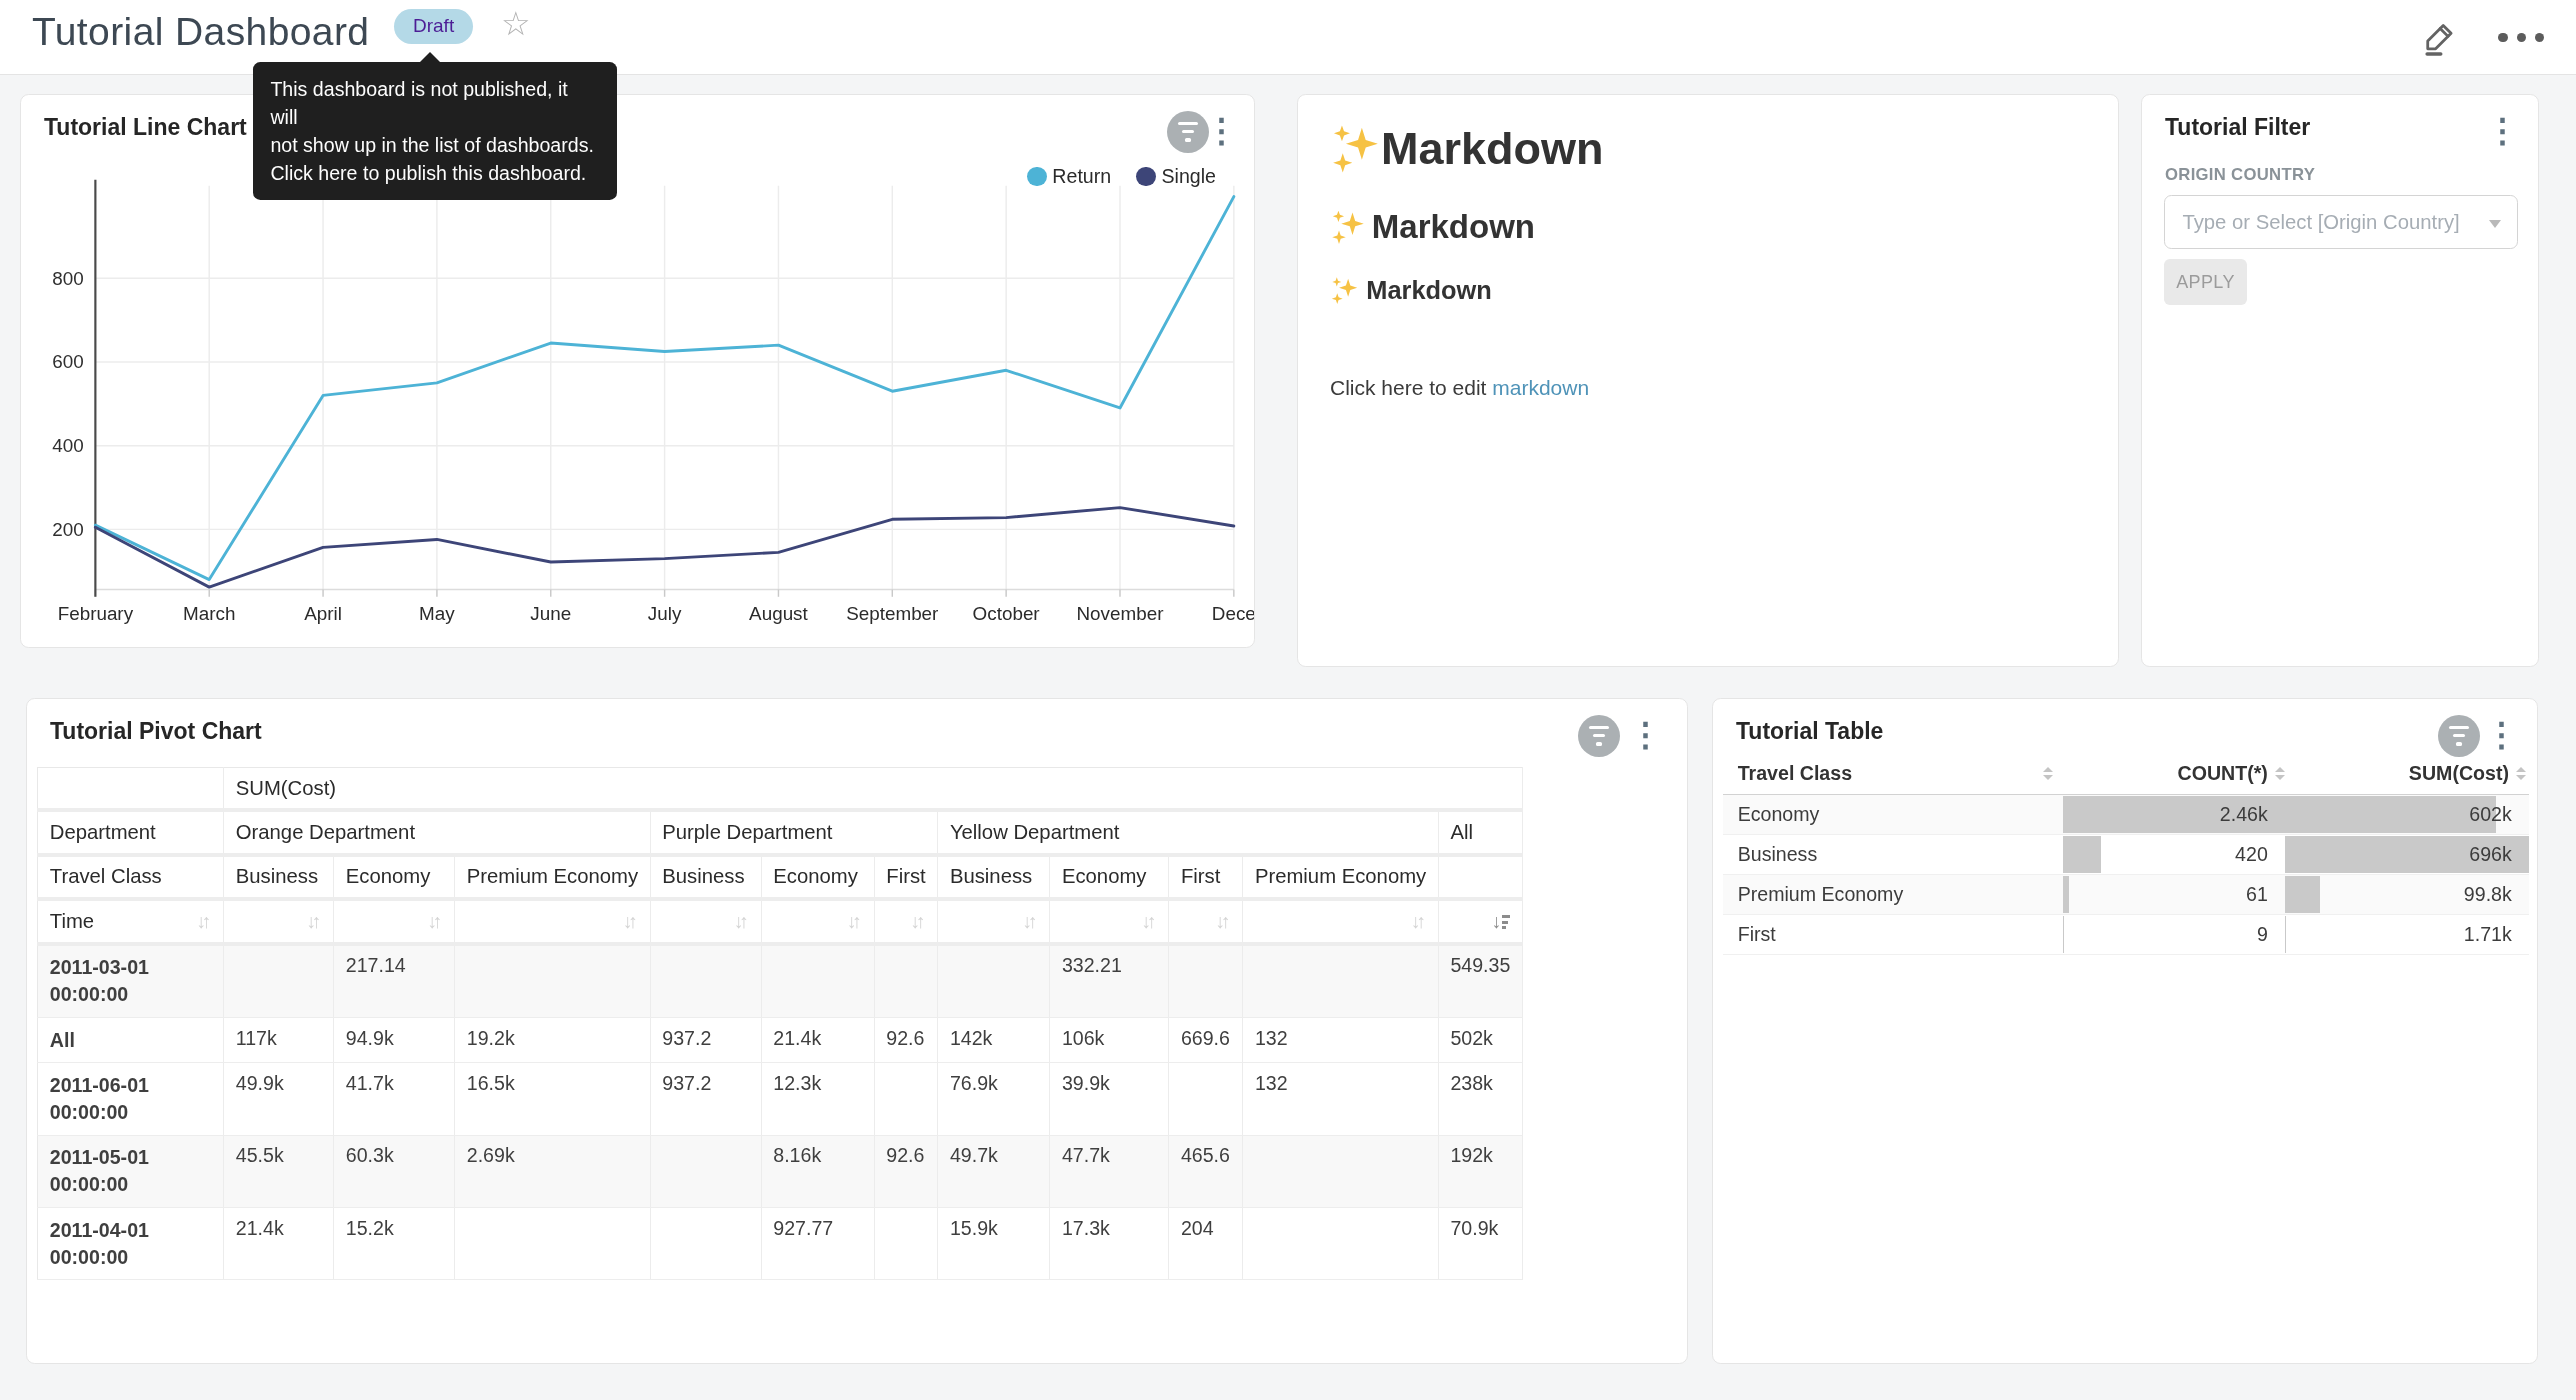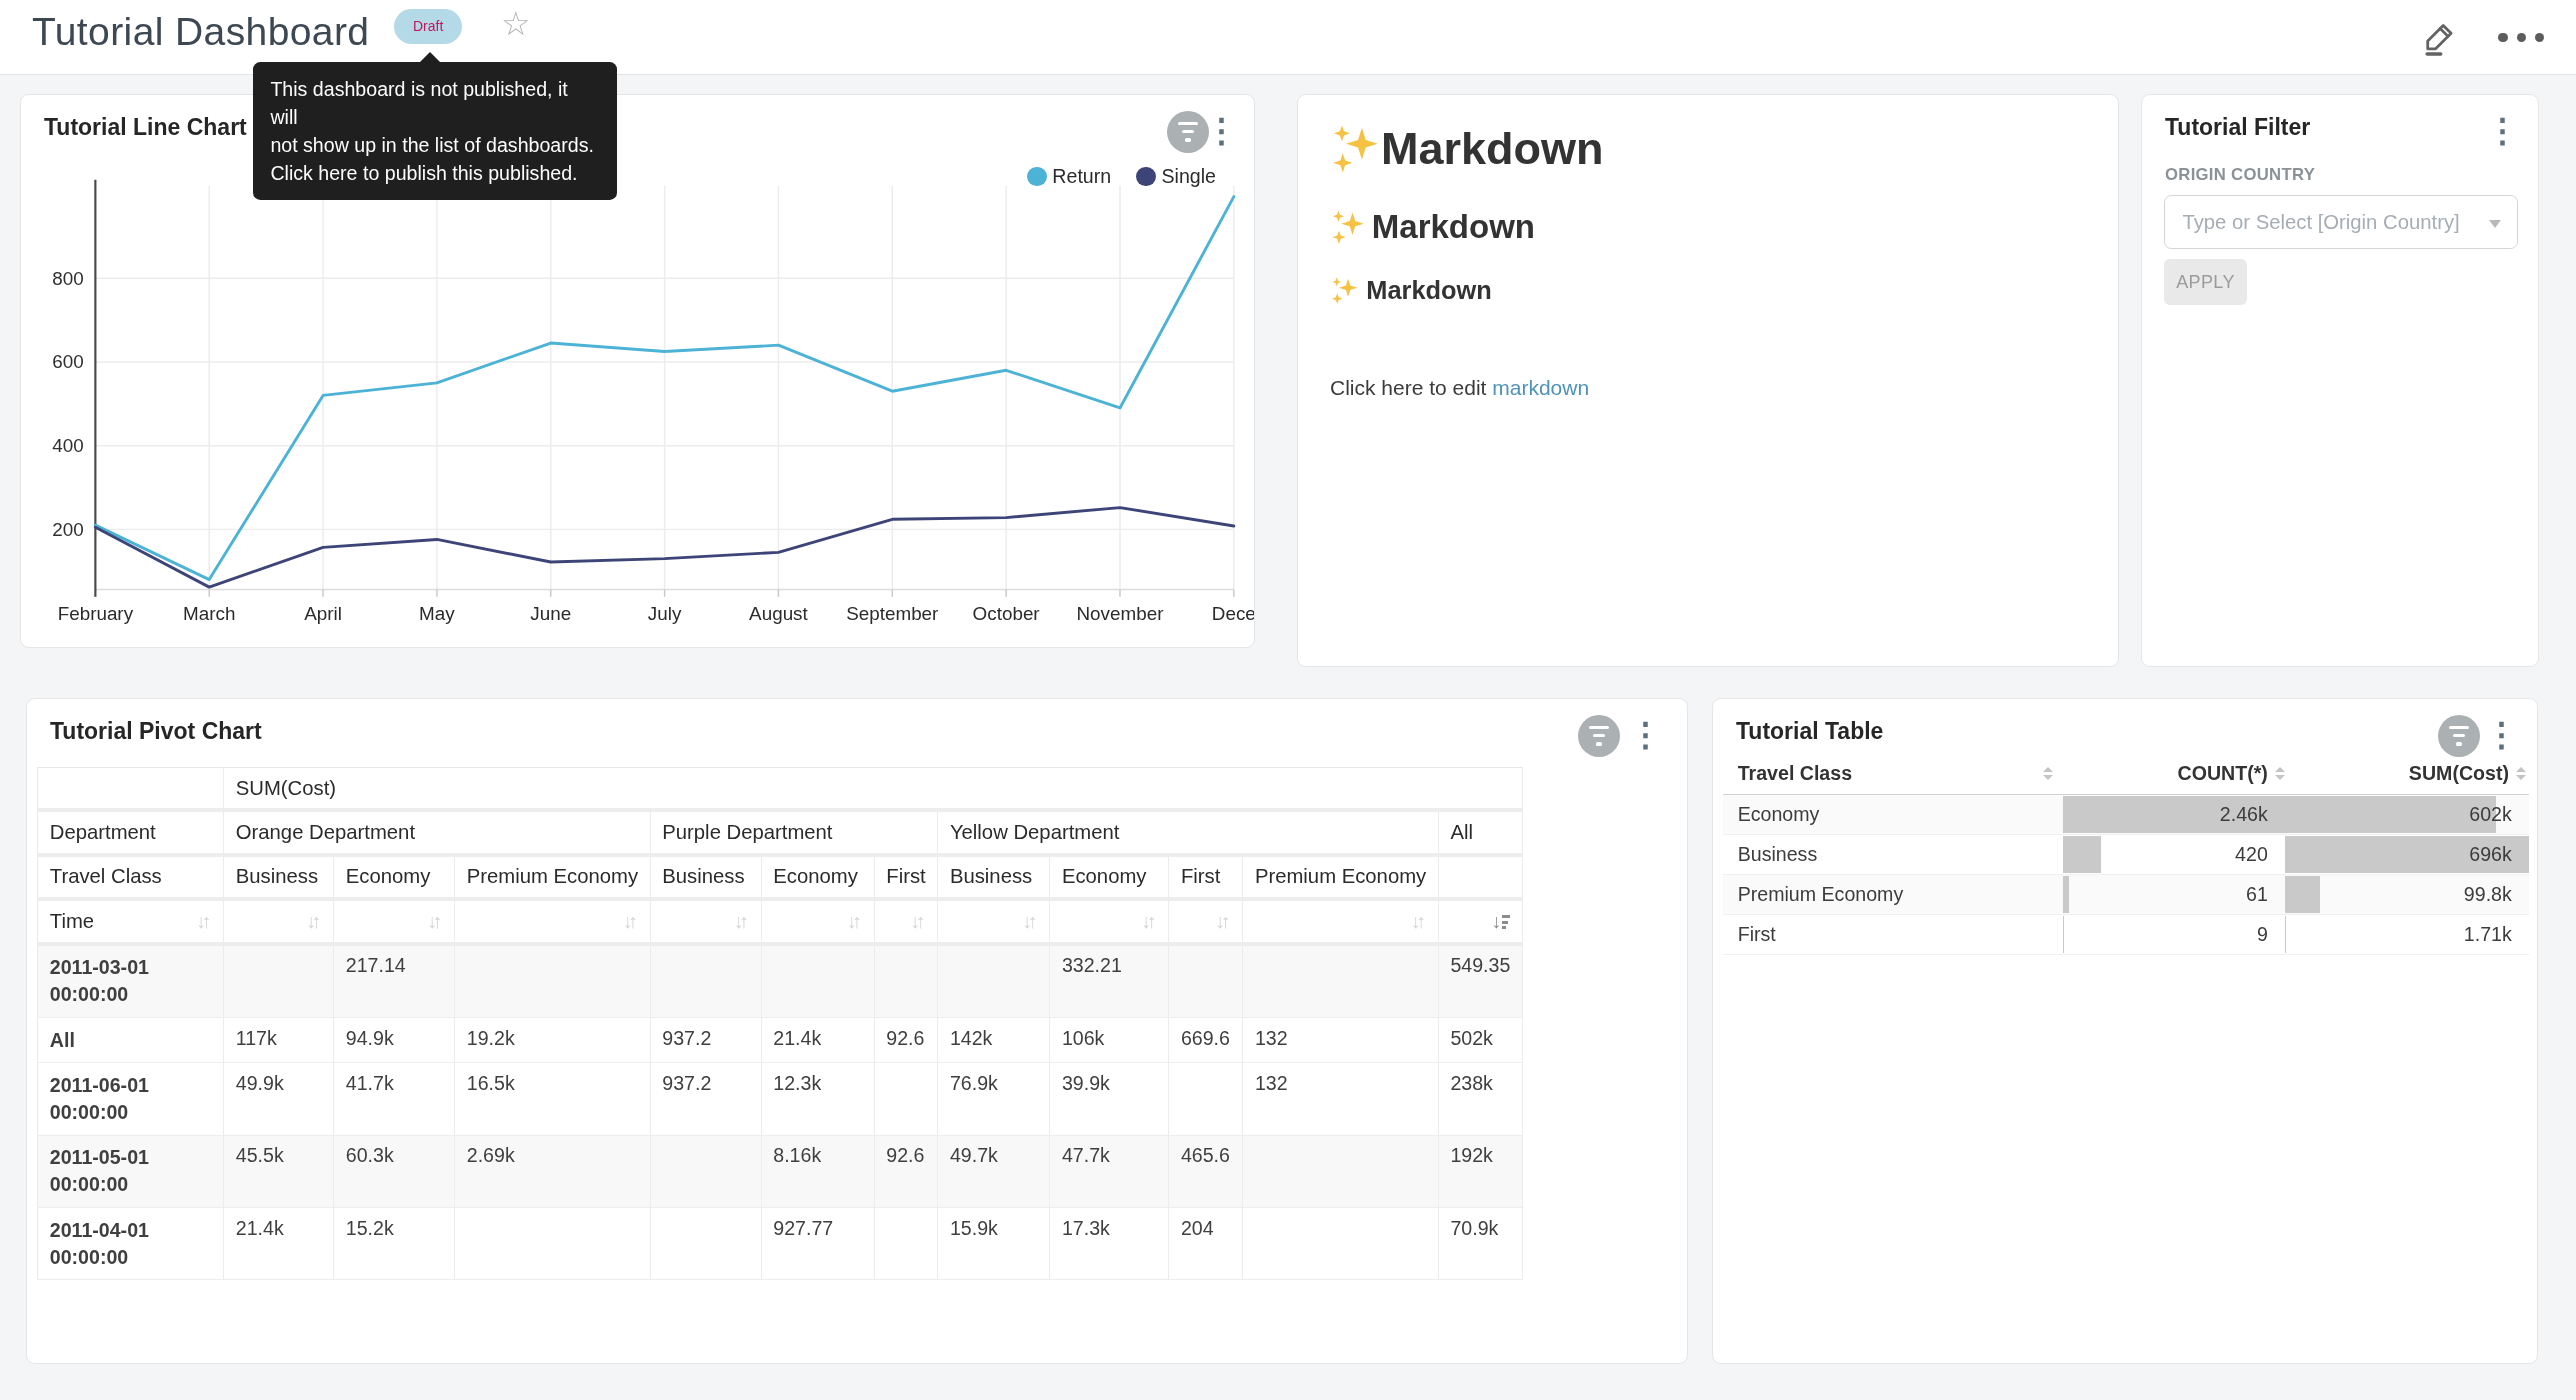--- a/index.html
+++ b/index.html
@@ -3,21 +3,21 @@
 <meta charset="utf-8">
 <style>
   * { margin:0; padding:0; box-sizing:border-box; }
   html,body { width:2576px; height:1400px; }
   body { font-family:"Liberation Sans", sans-serif; background:#f4f5f6; overflow:hidden; position:relative; }
   #root { position:absolute; inset:0; }
 
   
   .page-header { position:absolute; left:0; top:0; width:2576px; height:75px; background:#fff; border-bottom:1.5px solid #e4e4e4; z-index:5; }
   .dash-title { position:absolute; left:32px; top:10.2px; font-size:39px; font-weight:500; color:#3d4853; letter-spacing:0.4px; }
-  .draft-pill { position:absolute; left:394px; top:8.7px; height:35px; padding:0 19px; background:#b4d9e7; border-radius:19px; display:flex; align-items:center; font-size:14px; color:#be185d; }
+  .draft-pill { position:absolute; left:394px; top:8.7px; height:35px; padding:0 19px; background:#b4d9e7; border-radius:19px; display:flex; align-items:center; font-size:19px; color:#4c1d95; }
   .star { position:absolute; left:501px; top:7.3px; font-size:33px; color:#b3b3b3; line-height:1; }
   .hdr-icons { position:absolute; right:0; top:0; height:75px; display:flex; align-items:center; gap:39px; padding-right:32px; }
   .dots-h { display:flex; gap:8.7px; }
   .dots-h i { width:9.4px; height:9.4px; border-radius:50%; background:#5c5c5c; }
 
   
   .tooltip { position:absolute; left:253px; top:62px; width:364px; background:#1f1f1f; border-radius:7.3px; padding:13px 17.4px; z-index:20; }
   .tooltip:before { content:""; position:absolute; top:-10.2px; left:167px; border:10.2px solid transparent; border-bottom-color:#1f1f1f; border-top:none; }
   .tooltip div { color:#fdfdfd; font-size:19.6px; line-height:28px; }
 
@@ -107,21 +107,21 @@
           <i></i>
           <i></i>
           <i></i>
         </div>
     </div>
   </div>
 
   <div class="tooltip">
     <div>This dashboard is not published, it will</div>
     <div>not show up in the list of dashboards.</div>
-    <div>Click here to publish this published.</div>
+    <div>Click here to publish this dashboard.</div>
   </div>
 
   <div class="card" id="line-card">
     <div class="card-title">Tutorial Line Chart</div>
     <div class="funnel-badge" style="right:45px; top:16px;">
         <i></i>
         <i></i>
         <i></i>
       </div>
     <div class="kebab" style="right:16px; top:19px;">⋮</div>

